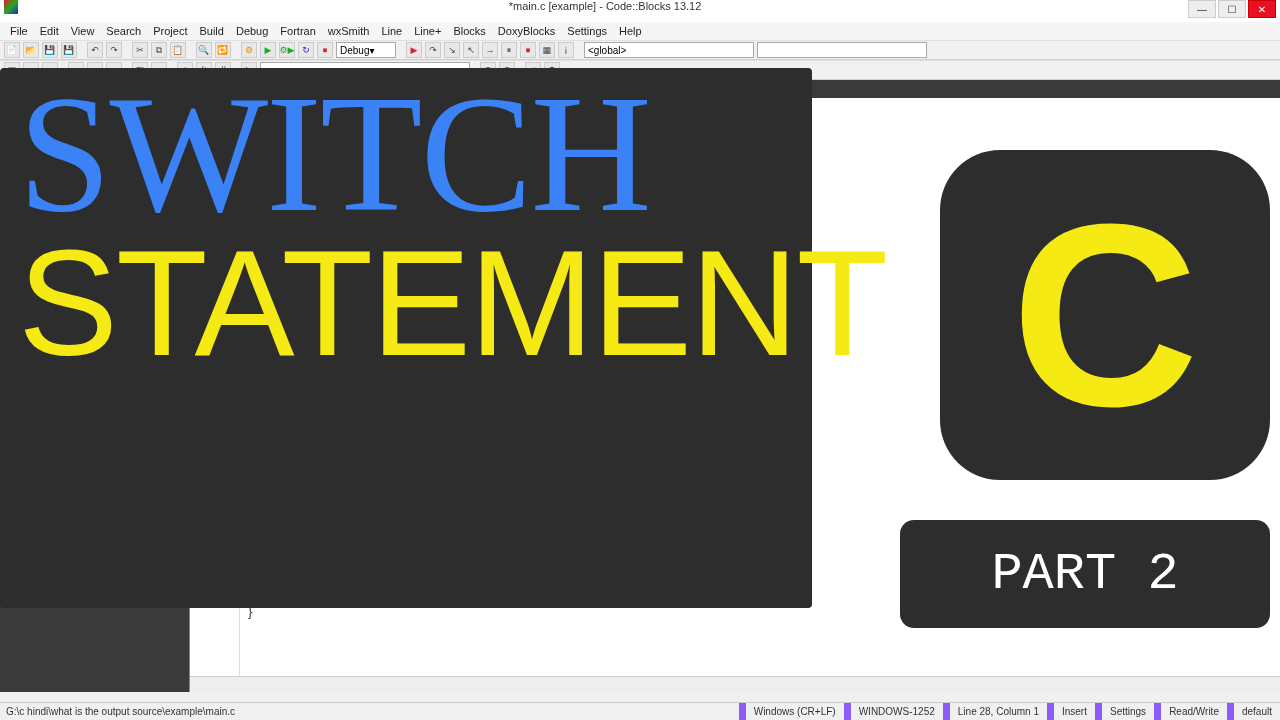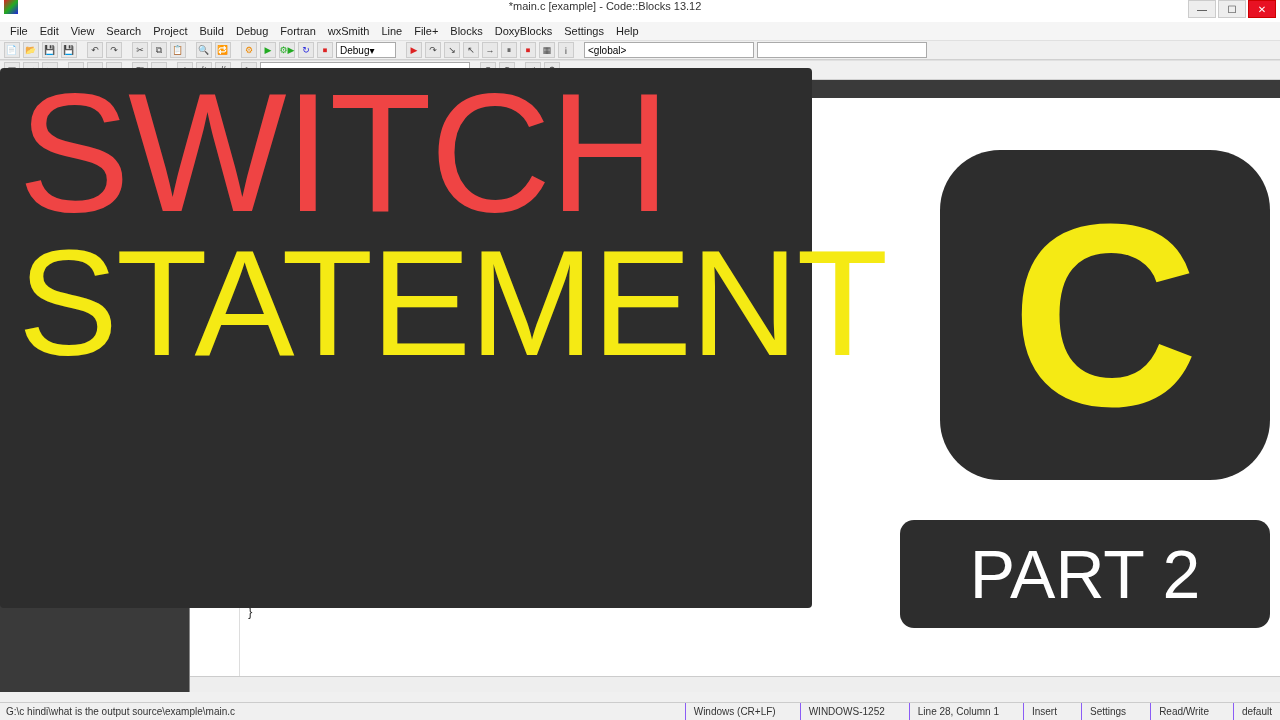--- a/index.html
+++ b/index.html
@@ -47,32 +47,32 @@
 .code { flex:1; padding:4px 0 0 8px; white-space:pre; color:#333; }
 .str { color:#1a6adb; }
 
 
 .hsb { height:16px; background:#eee; border-top:1px solid #ccc; }
 
 
 .statusbar { position:absolute; left:0; right:0; bottom:0; height:18px; background:#f0f0f0; border-top:1px solid #ccc; display:flex; align-items:center; font-size:10px; color:#333;justify-content:flex-end; }
 .statusbar .sl { padding:0 6px; }
 .statusbar .gap { flex:1; }
-.statusbar .cell { border-left:1px solid #8b5cf6; padding:0 8px; height:100%; display:flex; align-items:center;margin-left:16px; }
+.statusbar .cell { border-left:7px solid #8b5cf6; padding:0 8px; height:100%; display:flex; align-items:center; }
 
 
 .ovl { position:absolute; background:#2d2d2d; color:#fff; border-radius:4px; }
 .ovl1 { left:0; top:68px; width:812px; height:540px; padding:10px 18px; }
-.ovl1 .l1 { font-family:Liberation Sans, sans-serif; font-size:168px; line-height:150px; color:#ef4444; letter-spacing:-2px; }
+.ovl1 .l1 { font-family:Liberation Serif, serif; font-size:168px; line-height:150px; color:#3b82f6; letter-spacing:-2px; }
 .ovl1 .l2 { font-family:Impact,'Arial Black',sans-serif; font-size:150px; line-height:150px; color:#f5ea14; letter-spacing:-2px; }
 .ovl1 .l3 { font-family:Impact,'Arial Black',sans-serif; font-size:110px; line-height:112px; color:#22dbe2; letter-spacing:-1px; }
 .ovl2 { right:10px; top:150px; width:330px; height:330px; border-radius:60px; display:flex; align-items:center; justify-content:center; }
 .ovl2 .c { font-family:'Arial Black',Impact,sans-serif; font-size:260px; color:#f5ea14; font-weight:900; }
 .ovl3 { right:10px; top:520px; width:370px; height:108px; border-radius:14px; display:flex; align-items:center; justify-content:center; }
-.ovl3 .p { font-family:Liberation Sans, sans-serif; font-size:68px; color:#fff; }
+.ovl3 .p { font-family:Liberation Mono, monospace; font-size:52px; color:#fff; }
 </style>
 </head>
 <body>
 
 <div class="titlebar">
   <div class="icon"></div>
   <div class="title">*main.c [example] - Code::Blocks 13.12</div>
   <div class="winbtns">
     <div class="winbtn">—</div>
     <div class="winbtn">☐</div>
@@ -84,21 +84,21 @@
   <span>File</span>
   <span>Edit</span>
   <span>View</span>
   <span>Search</span>
   <span>Project</span>
   <span>Build</span>
   <span>Debug</span>
   <span>Fortran</span>
   <span>wxSmith</span>
   <span>Line</span>
-  <span>File+</span>
+  <span>Line+</span>
   <span>Blocks</span>
   <span>DoxyBlocks</span>
   <span>Settings</span>
   <span>Help</span>
 </div>
 
 <div class="toolbar">
   <div class="tbtn">📄</div>
   <div class="tbtn">📂</div>
   <div class="tbtn">💾</div>

